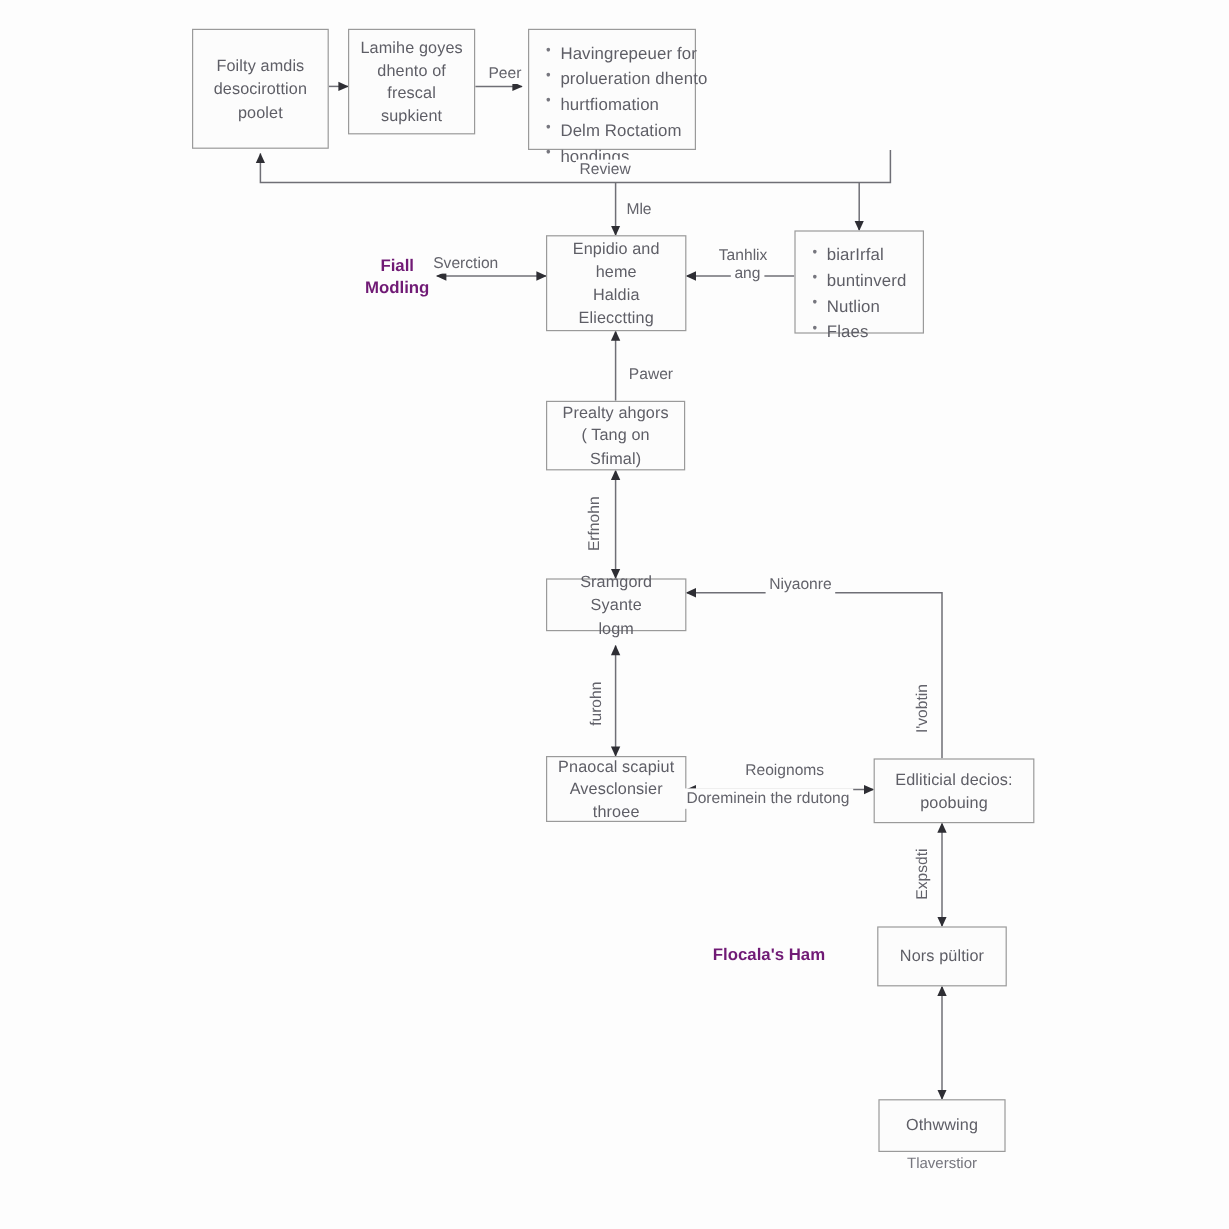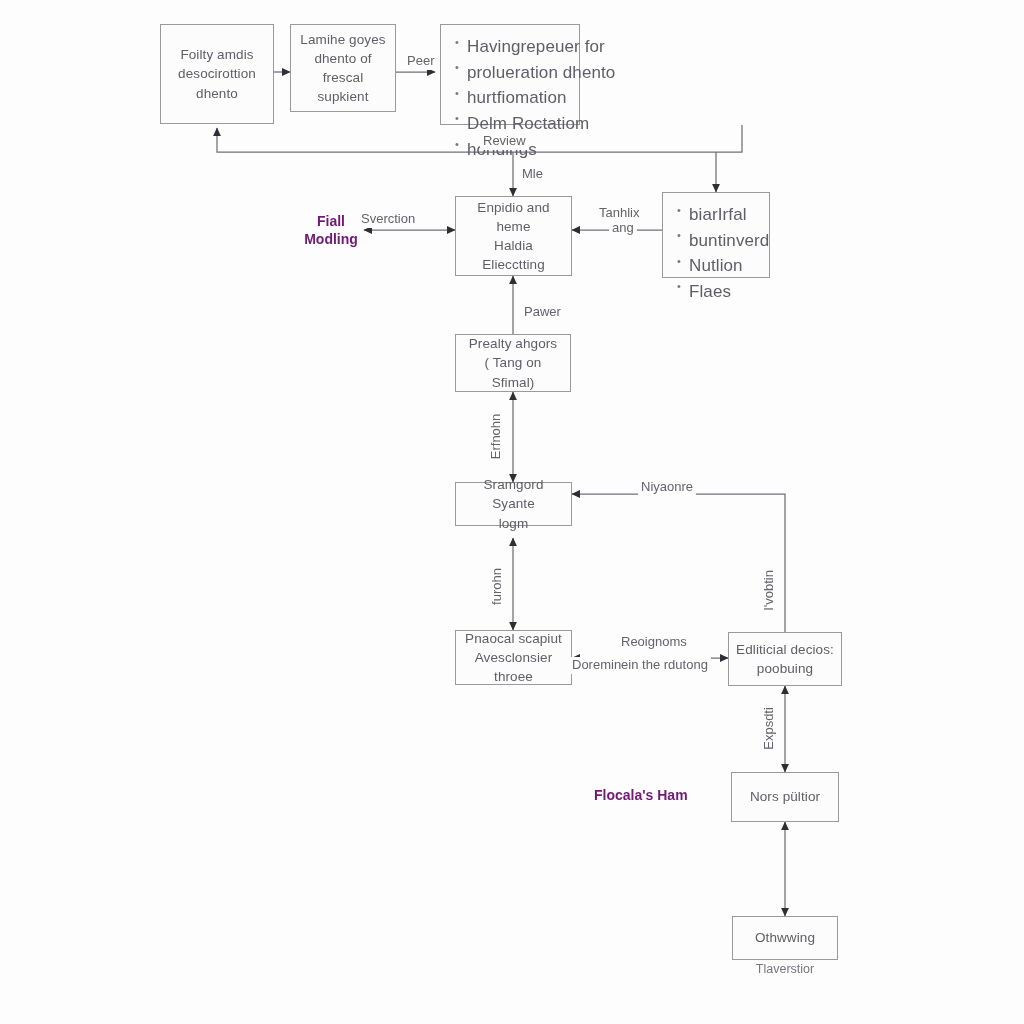--- a/index.html
+++ b/index.html
@@ -46,21 +46,21 @@
     padding: 10px 10px 10px 12px;
   }
   .node.bullets ul {
     margin: 0;
     padding: 0 0 0 14px;
     list-style: none;
   }
   .node.bullets li {
     position: relative;
     margin: 0 0 1.5px 0;
-    font-size: 17px;
+    font-size: 14px;
     line-height: 1.42;
     white-space: nowrap;
   }
   .node.bullets li:before {
     content: "\2022";
     position: absolute;
     left: -12px;
     top: -0.5px;
     color: #76767e;
     font-size: 11px;
@@ -147,21 +147,21 @@
       <path d="M785,686 L785,772" marker-start="url(#ah-start)" marker-end="url(#ah)"></path>
 
       <path d="M785,822 L785,916" marker-start="url(#ah-start)" marker-end="url(#ah)"></path>
     </g>
   </svg>
 
   <div class="node" style="left:160px; top:24px; width:114px; height:100px;">
     <div class="lines">
       <span>Foilty amdis</span>
       <span>desocirottion</span>
-      <span>dhento</span>
+      <span>poolet</span>
     </div>
   </div>
 
   <div class="node" style="left:290px; top:24px; width:106px; height:88px;">
     <div class="lines">
       <span>Lamihe goyes</span>
       <span>dhento of frescal</span>
       <span>supkient</span>
     </div>
   </div>
@@ -207,21 +207,21 @@
     </div>
   </div>
 
   <div class="node" style="left:455px; top:630px; width:117px; height:55px;">
     <div class="lines">
       <span>Pnaocal scapiut</span>
       <span>Avesclonsier throee</span>
     </div>
   </div>
 
-  <div class="node" style="left:728px; top:632px; width:114px; height:54px;justify-content:flex-end;">
+  <div class="node" style="left:728px; top:632px; width:134px; height:54px;justify-content:flex-end;">
     <div class="lines">
       <span>Edliticial decios:</span>
       <span>poobuing</span>
     </div>
   </div>
 
   <div class="node" style="left:731px; top:772px; width:108px; height:50px;">
     <div class="lines">
       <span>Nors pültior</span>
     </div>

